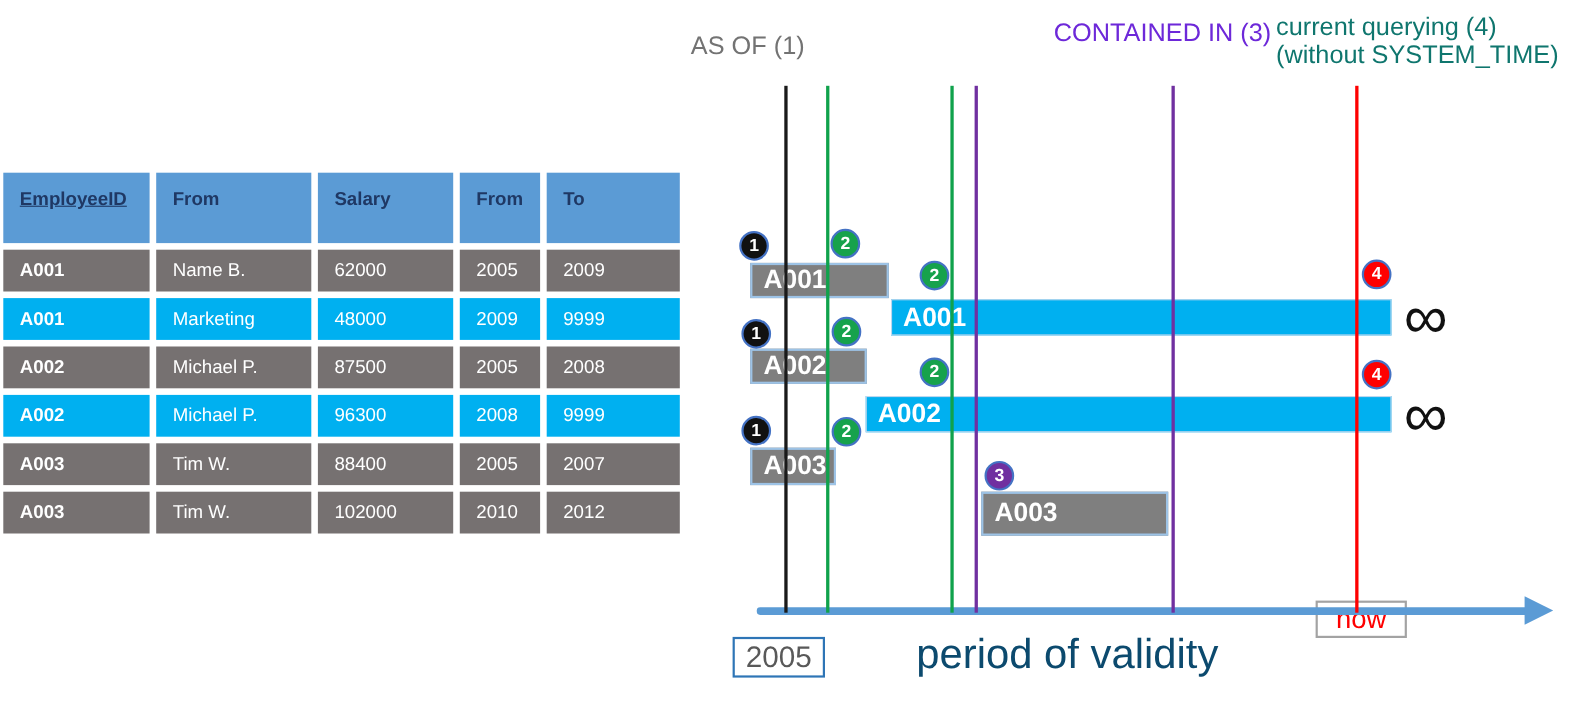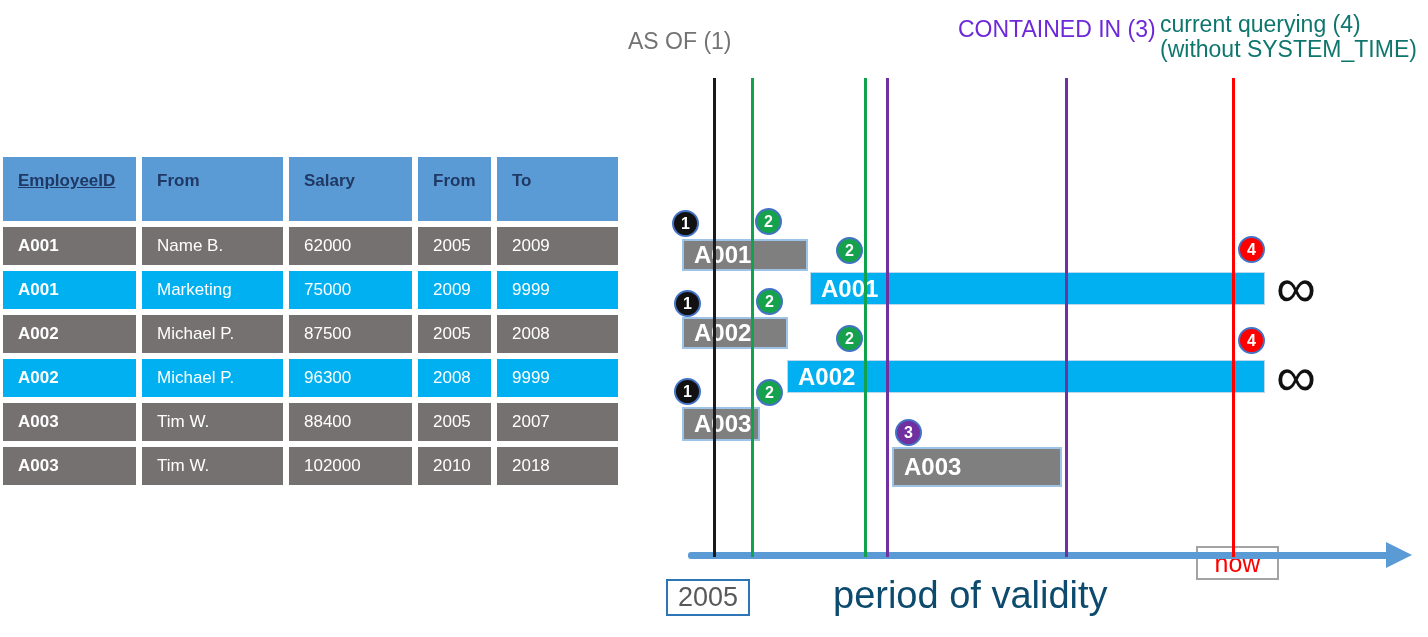--- a/index.html
+++ b/index.html
@@ -101,21 +101,21 @@
     <div class="th">To</div>
 
     <div class="td gray bold">A001</div>
     <div class="td gray">Name B.</div>
     <div class="td gray">62000</div>
     <div class="td gray">2005</div>
     <div class="td gray">2009</div>
 
     <div class="td cyan bold">A001</div>
     <div class="td cyan">Marketing</div>
-    <div class="td cyan">75000</div>
+    <div class="td cyan">48000</div>
     <div class="td cyan">2009</div>
     <div class="td cyan">9999</div>
 
     <div class="td gray bold">A002</div>
     <div class="td gray">Michael P.</div>
     <div class="td gray">87500</div>
     <div class="td gray">2005</div>
     <div class="td gray">2008</div>
 
     <div class="td cyan bold">A002</div>
@@ -127,21 +127,21 @@
     <div class="td gray bold">A003</div>
     <div class="td gray">Tim W.</div>
     <div class="td gray">88400</div>
     <div class="td gray">2005</div>
     <div class="td gray">2007</div>
 
     <div class="td gray bold">A003</div>
     <div class="td gray">Tim W.</div>
     <div class="td gray">102000</div>
     <div class="td gray">2010</div>
-    <div class="td gray">2018</div>
+    <div class="td gray">2012</div>
   </div>
 
   <div class="legend-label" style="left:628px; top:28px; color:#737373;">AS OF (1)</div>
   <div class="legend-label" style="left:958px; top:16px; color:#6d28d9;">CONTAINED IN (3)</div>
   <div class="legend-label legend-red" style="left:1160px; top:12px; color:#0f766e;">
     <div>current querying (4)</div>
     <div>(without SYSTEM_TIME)</div>
   </div>
 
   <div class="vline" style="left:713px;  background:#1a1a1a;"></div>

